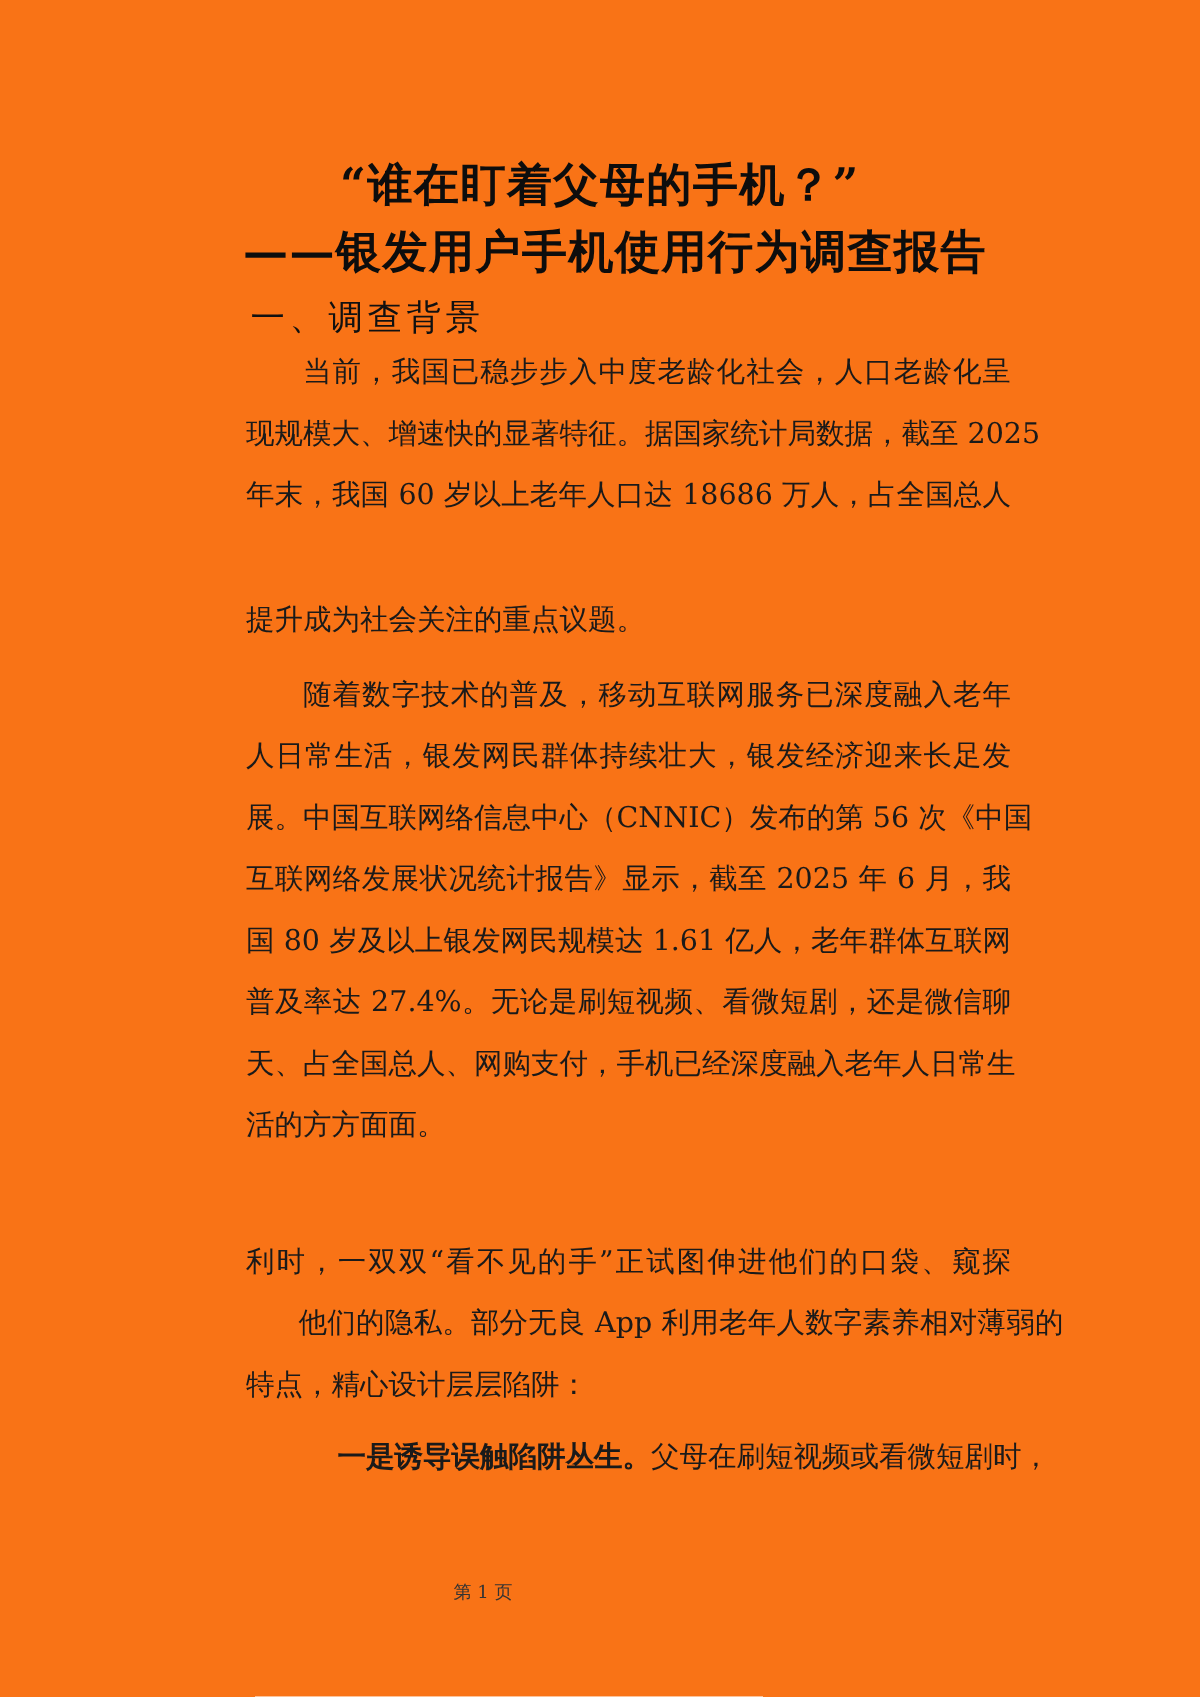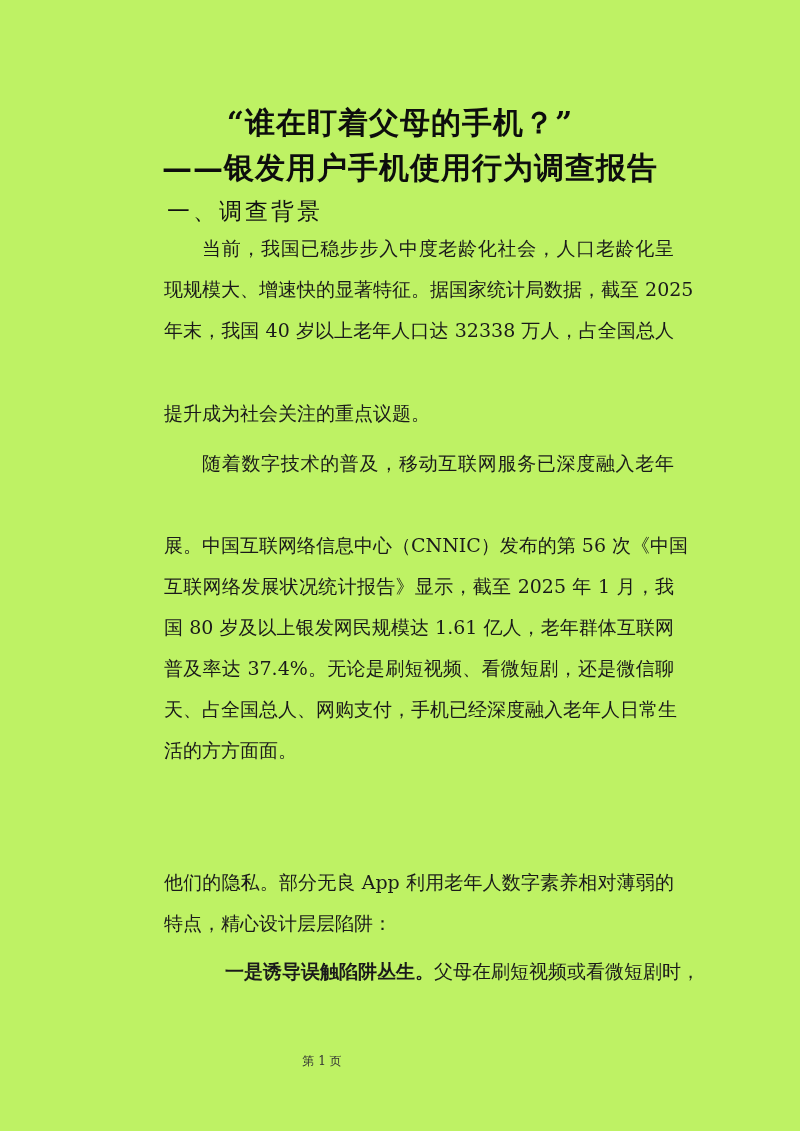--- a/index.html
+++ b/index.html
@@ -1,17 +1,17 @@
 <!DOCTYPE html>
 <html><head>
 <meta charset="utf-8">
 <style>
   html, body { margin: 0; padding: 0; background: #ffffff; }
   body { width: 800px; height: 1131px; position: relative; overflow: hidden; color: #111111; }
-  .page { position: absolute; left: 0; top: 0; width: 800px; height: 1131px; background: #bef264; }
+  .page { position: absolute; left: 0; top: 0; width: 800px; height: 1131px; background: #f97316; }
   .title {
     position: absolute; left: 0; width: 800px; text-align: center;
     font-family: "DejaVu Serif", "Liberation Serif", serif;
     font-weight: bold; font-size: 30px; letter-spacing: 1px; color: #0d0d0d;
     white-space: nowrap;
   }
   .title1 { top: 103px; }
   .title2 { top: 148px; left: 10px; }
   .section-heading {
     position: absolute; left: 167px; top: 196px;
@@ -36,32 +36,34 @@
 </head>
 <body>
 
 <div class="page">
   <div class="title title1">“谁在盯着父母的手机？”</div>
   <div class="title title2">——银发用户手机使用行为调查报告</div>
   <div class="section-heading">一、调查背景</div>
 
   <div class="line indent" style="top:235px;">当前，我国已稳步步入中度老龄化社会，人口老龄化呈</div>
   <div class="line" style="top:276px;">现规模大、增速快的显著特征。据国家统计局数据，截至 2025</div>
-  <div class="line" style="top:317px;">年末，我国 40 岁以上老年人口达 32338 万人，占全国总人</div>
+  <div class="line" style="top:317px;">年末，我国 60 岁以上老年人口达 18686 万人，占全国总人</div>
   <div class="line indent" style="top:450px;">随着数字技术的普及，移动互联网服务已深度融入老年</div>
 
   <div class="line last" style="top:400px;">提升成为社会关注的重点议题。</div>
+  <div class="line" style="top:491px;">人日常生活，银发网民群体持续壮大，银发经济迎来长足发</div>
   <div class="line" style="top:532px;">展。中国互联网络信息中心（CNNIC）发布的第 56 次《中国</div>
-  <div class="line" style="top:573px;">互联网络发展状况统计报告》显示，截至 2025 年 1 月，我</div>
+  <div class="line" style="top:573px;">互联网络发展状况统计报告》显示，截至 2025 年 6 月，我</div>
   <div class="line" style="top:614px;">国 80 岁及以上银发网民规模达 1.61 亿人，老年群体互联网</div>
-  <div class="line" style="top:655px;">普及率达 37.4%。无论是刷短视频、看微短剧，还是微信聊</div>
+  <div class="line" style="top:655px;">普及率达 27.4%。无论是刷短视频、看微短剧，还是微信聊</div>
   <div class="line" style="top:696px;">天、占全国总人、网购支付，手机已经深度融入老年人日常生</div>
   <div class="line last" style="top:737px;">活的方方面面。</div>
 
-  <div class="line" style="top:869px;">他们的隐私。部分无良 App 利用老年人数字素养相对薄弱的</div>
+  <div class="line" style="top:828px;">利时，一双双“看不见的手”正试图伸进他们的口袋、窥探</div>
+  <div class="line" style="top:869px;margin-left:35px;">他们的隐私。部分无良 App 利用老年人数字素养相对薄弱的</div>
   <div class="line last" style="top:910px;">特点，精心设计层层陷阱：</div>
 
   <div class="line indent last" style="top:958px;">
     <span class="bold">一是诱导误触陷阱丛生。</span><span>父母在刷短视频或看微短剧时，</span>
   </div>
 
   <div class="footer">第 1 页</div>
 </div>
 
 </body></html>

